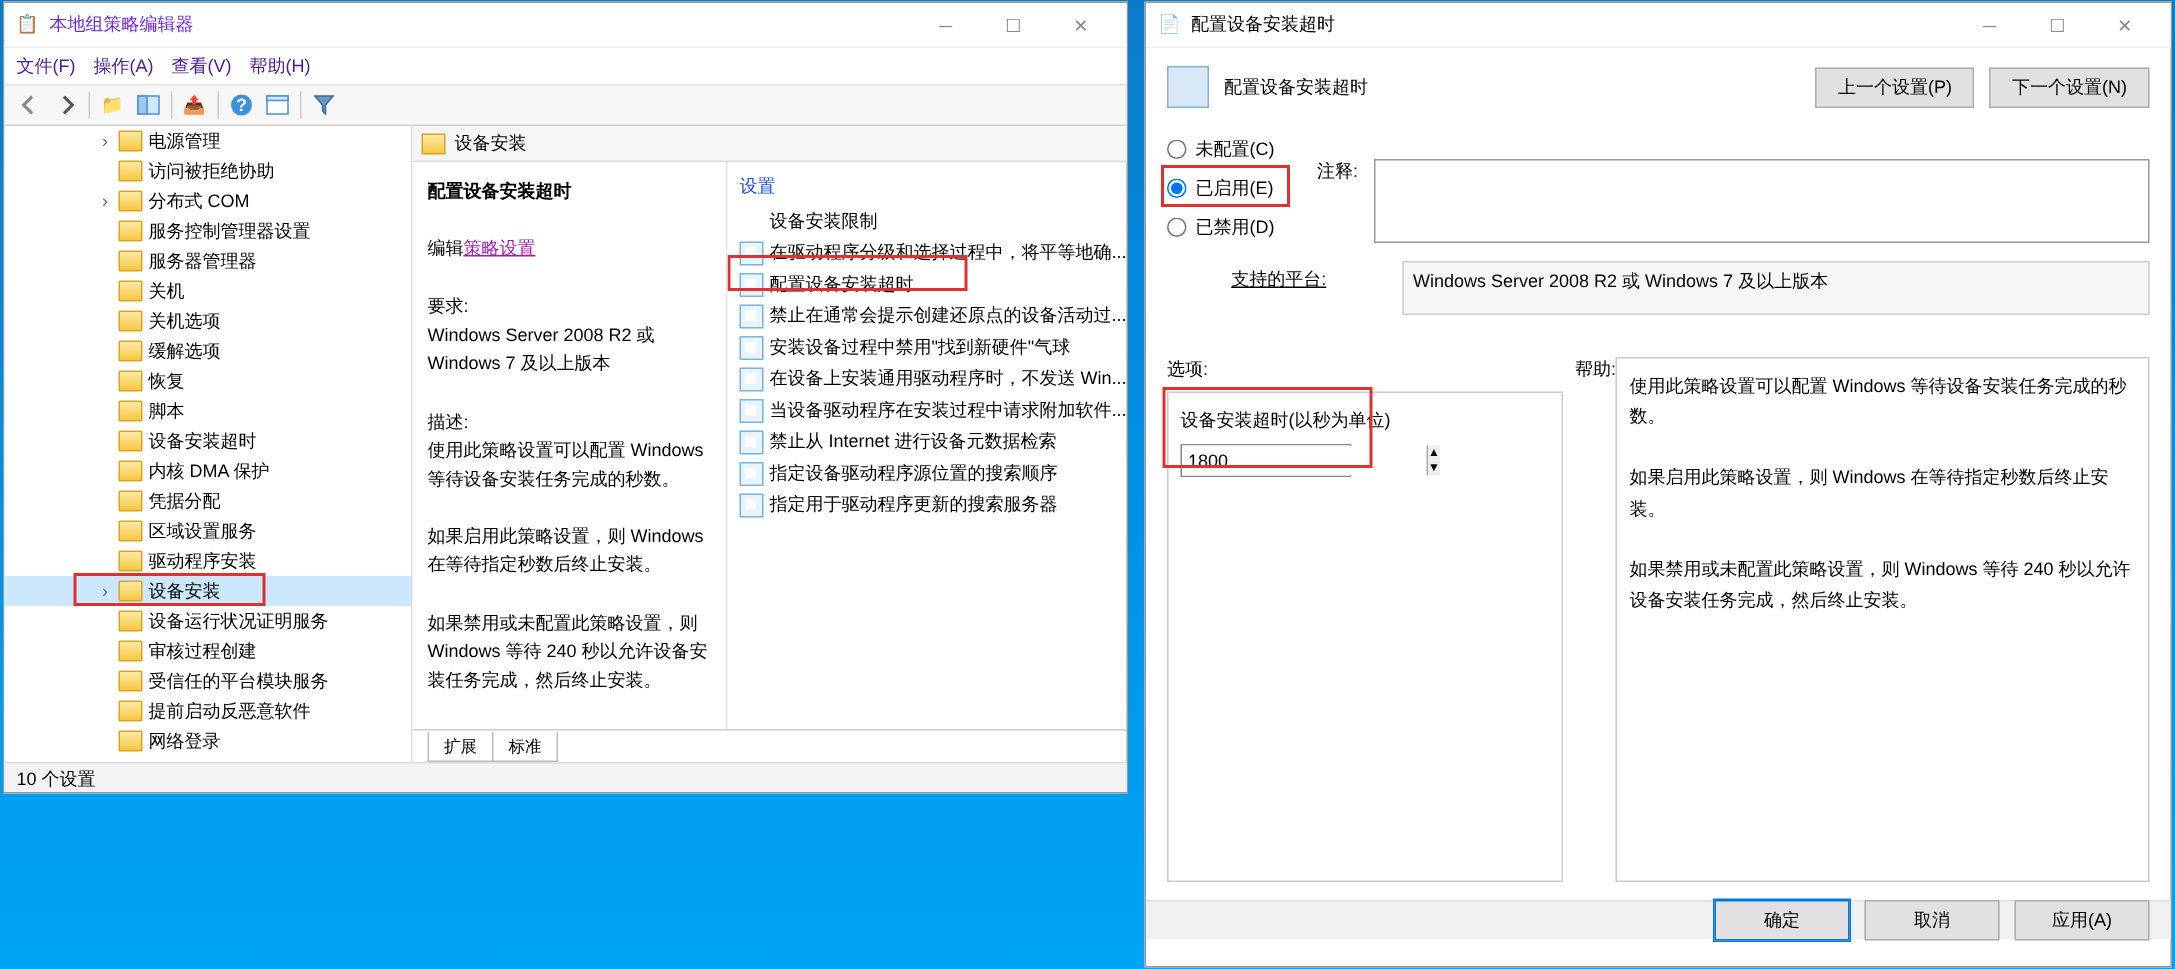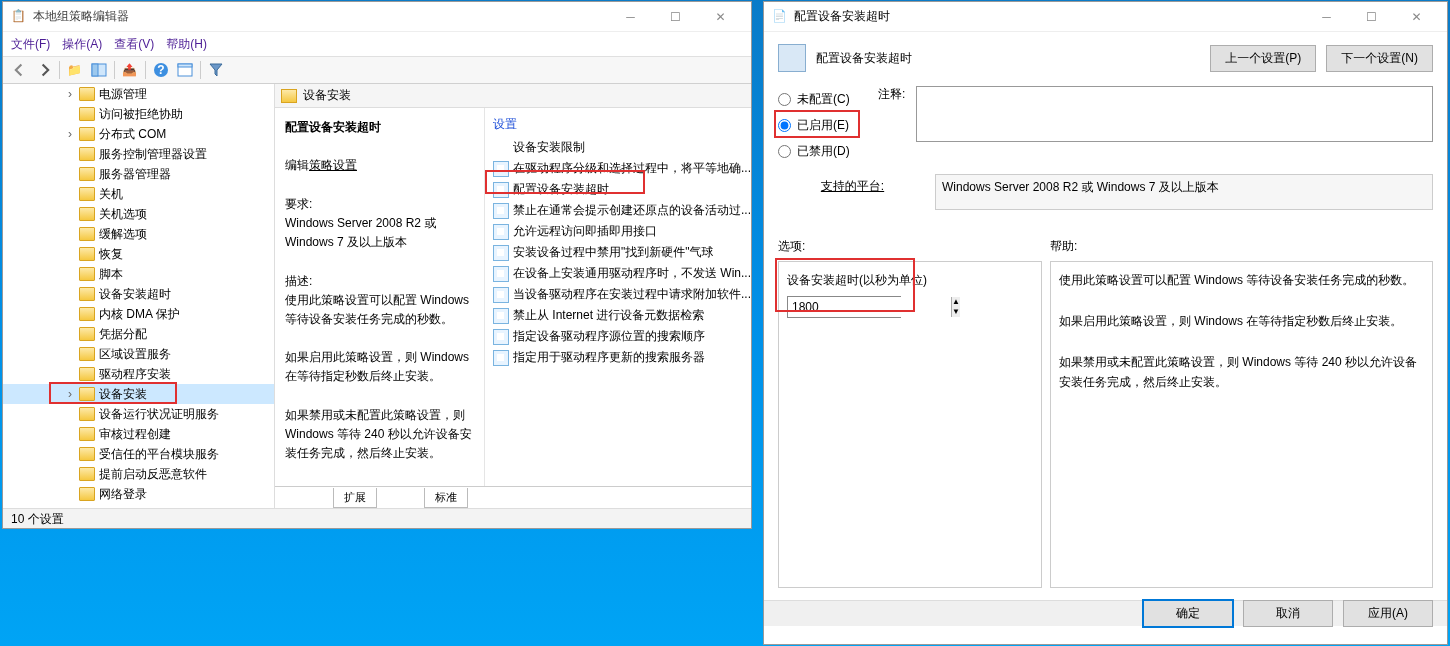--- a/index.html
+++ b/index.html
@@ -4,21 +4,21 @@
 <style>
 * { box-sizing: border-box; margin: 0; padding: 0; font-family: "Microsoft YaHei", "Segoe UI", sans-serif; font-size: 12px; }
 body { background: linear-gradient(to bottom, #0a7bc8, #0090e8 50%, #00a4f5); width: 1450px; height: 646px; overflow: hidden; position: relative; }
 
 .window { background: #fff; border: 1px solid #999; position: absolute; }
 .win1 { left: 2px; top: 1px; width: 750px; height: 528px; }
 .win2 { left: 763px; top: 1px; width: 685px; height: 644px; }
 
 .titlebar { height: 30px; display: flex; align-items: center; padding: 0 8px; background: #fff; border-bottom: 1px solid #eee; }
 .titlebar .icon { width: 16px; height: 16px; margin-right: 6px; }
-.titlebar .title { flex: 1; color: #404040; }
+.titlebar .title { flex: 1; color: #6d28d9; }
 .sysbtns { display: flex; }
 .sysbtn { width: 45px; height: 28px; display: flex; align-items: center; justify-content: center; color: #888; }
 
 .menubar { height: 24px; display: flex; align-items: center; padding: 0 8px; background: #fff; gap: 12px; }
 .menubar span { color: #4c1d95; }
 
 .toolbar { height: 28px; display: flex; align-items: center; padding: 2px 6px; background: #f7f7f7; border-top: 1px solid #e0e0e0; border-bottom: 1px solid #d0d0d0; gap: 2px; }
 .tbtn { width: 22px; height: 22px; display: flex; align-items: center; justify-content: center; border: 1px solid transparent; }
 .tsep { width: 1px; height: 18px; background: #ccc; margin: 0 2px; }
 
@@ -29,53 +29,53 @@
 .tree-item .folder { width: 16px; height: 14px; background: linear-gradient(#fde9a8, #f5c842); border: 1px solid #d9a420; margin-right: 4px; border-radius: 1px; }
 .tree-item.selected { background: #cce8ff; }
 .red-box { border: 2px solid #e03030; position: absolute; }
 
 .content { flex: 1; display: flex; flex-direction: column; }
 .content-header { height: 24px; background: #f5f5f5; border-bottom: 1px solid #ddd; display: flex; align-items: center; padding: 0 6px; }
 .content-header .folder { width: 16px; height: 14px; background: linear-gradient(#fde9a8, #f5c842); border: 1px solid #d9a420; margin-right: 6px; }
 .content-body { flex: 1; display: flex; overflow: hidden; }
 .detail-left { width: 210px; padding: 10px; border-right: 1px solid #e5e5e5; line-height: 1.6; }
 .detail-left b { font-weight: bold; }
-.detail-left a { color: #000000; text-decoration: underline; }
+.detail-left a { color: #a21caf; text-decoration: underline; }
 .detail-right { flex: 1; padding: 4px 0; overflow: auto; }
 .col-header { color: #1d4ed8; padding: 4px 8px; }
 .setting-item { display: flex; align-items: center; height: 21px; padding-left: 8px; white-space: nowrap; }
 .setting-item .sicon { width: 16px; height: 16px; margin-right: 4px; display: inline-block; background: #e8f4ff; border: 1px solid #7ab4e0; position: relative; }
 .setting-item .sicon::after { content: ""; position: absolute; left: 3px; top: 3px; width: 7px; height: 7px; background: #fff; }
 .tabs-bottom { height: 22px; border-top: 1px solid #ccc; display: flex; align-items: end; padding-left: 10px; }
-.tab { border: 1px solid #bbb; border-top: none; padding: 2px 10px; background: #fff; margin-right: -1px; font-size: 11px; margin-left: 48px; }
+.tab { border: 1px solid #bbb; border-top: none; padding: 2px 10px; background: #fff; margin-right: -1px; font-size: 11px; }
 .tab.active { background: #fff; }
 
 .statusbar { height: 20px; border-top: 1px solid #ddd; padding: 2px 8px; background: #f3f3f3; }
 
 
 .win2 .titlebar .title { color: #000; }
 .dlg-body { padding: 12px 14px; height: calc(100% - 74px); display: flex; flex-direction: column; }
 .dlg-row1 { display: flex; align-items: center; margin-bottom: 14px; }
 .dlg-row1 .polyicon { width: 28px; height: 28px; margin-right: 10px; background: #d9e8f6; border: 1px solid #88aed0; }
 .nav-buttons { margin-left: auto; display: flex; gap: 10px; justify-content: flex-end; }
 .btn { border: 1px solid #adadad; background: #e1e1e1; padding: 4px 14px; min-width: 90px; text-align: center; }
 
 .dlg-top { display: flex; gap: 10px; }
 .radio-col { width: 90px; position: relative; }
 .radio-item { display: flex; align-items: center; height: 26px; }
 .radio-item input { margin-right: 6px; }
-.comment-area { flex: 1; }
+.comment-area { flex: 1; margin-top: 20px; }
 .comment-area textarea { width: 100%; height: 56px; border: 1px solid #999; padding: 2px; resize: none; }
 .platform-row { display: flex; margin-top: 10px; }
 .platform-row .lbl { width: 157px; text-align: center; padding-right: 8px; padding-top: 4px; text-decoration: underline; }
 .platform-row .val { flex: 1; border: 1px solid #ccc; background: #f6f6f6; padding: 4px 6px; height: 36px; }
 
 .dlg-mid { display: flex; margin-top: 28px; flex: 1; gap: 8px; }
 .options-col { width: 264px; display: flex; flex-direction: column; }
-.help-col { flex: 1; display: flex; flex-direction: column; }
+.help-col { flex: 1; display: flex; }
 .sec-label { margin-bottom: 6px; }
 .options-box, .help-box { border: 1px solid #ccc; flex: 1; padding: 8px; background: #fff; line-height: 1.7; }
 .spinner-row { display: flex; align-items: center; margin-top: 6px; position: relative; }
 .spinner { width: 114px; border: 1px solid #888; height: 22px; display: flex; }
 .spinner input { border: none; flex: 1; padding: 0 4px; }
 .spinbtns { width: 17px; border-left: 1px solid #aaa; display: flex; flex-direction: column; }
 .spinbtns div { flex: 1; text-align: center; font-size: 8px; line-height: 10px; background: #eee; }
 
 .dlg-footer { height: 26px; border-top: 1px solid #ddd; display: flex; align-items: center; justify-content: flex-end; padding: 0 14px; gap: 10px; background: #f0f0f0; }
 
@@ -278,24 +278,20 @@
               <span class="sicon"></span>
               <span>在驱动程序分级和选择过程中，将平等地确...</span>
             </div>
             <div class="setting-item">
               <span class="sicon"></span>
               <span>配置设备安装超时</span>
             </div>
             <div class="setting-item">
               <span class="sicon"></span>
               <span>禁止在通常会提示创建还原点的设备活动过...</span>
-            </div>
-            <div class="setting-item">
-              <span class="sicon"></span>
-              <span>允许远程访问即插即用接口</span>
             </div>
             <div class="setting-item">
               <span class="sicon"></span>
               <span>安装设备过程中禁用"找到新硬件"气球</span>
             </div>
             <div class="setting-item">
               <span class="sicon"></span>
               <span>在设备上安装通用驱动程序时，不发送 Win...</span>
             </div>
             <div class="setting-item">

